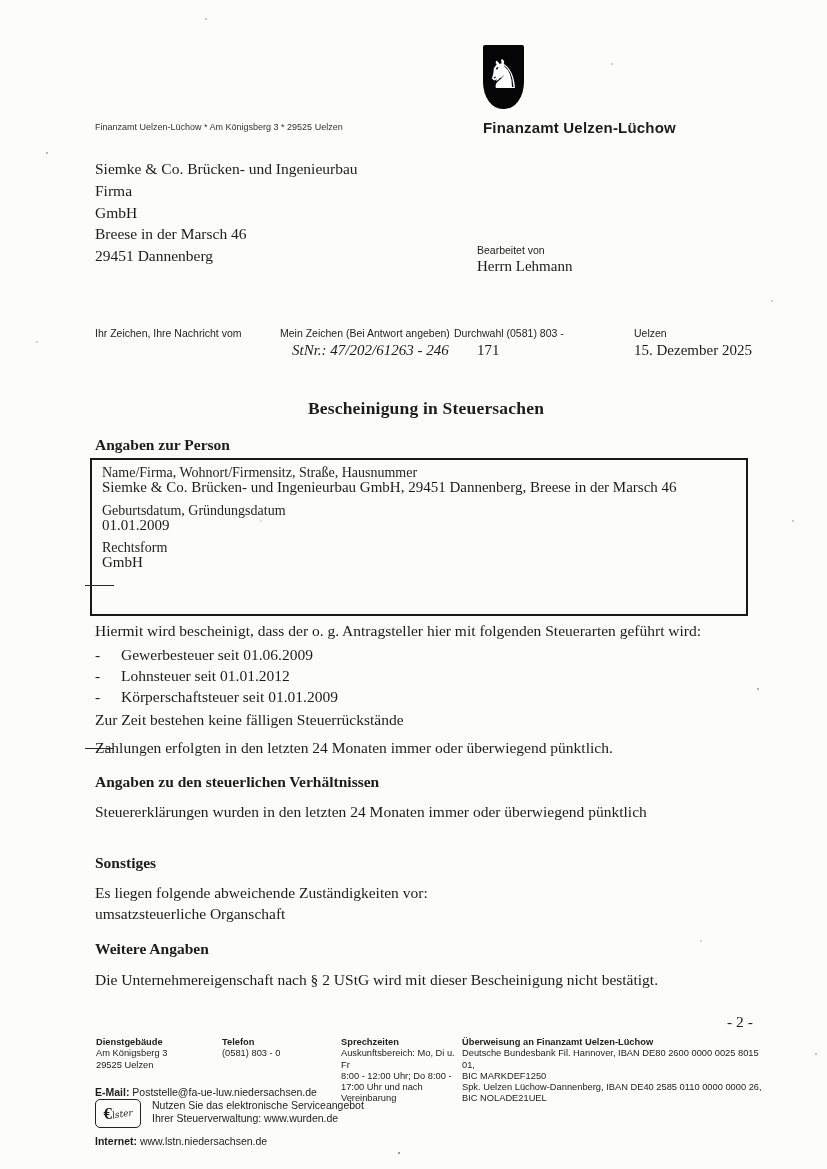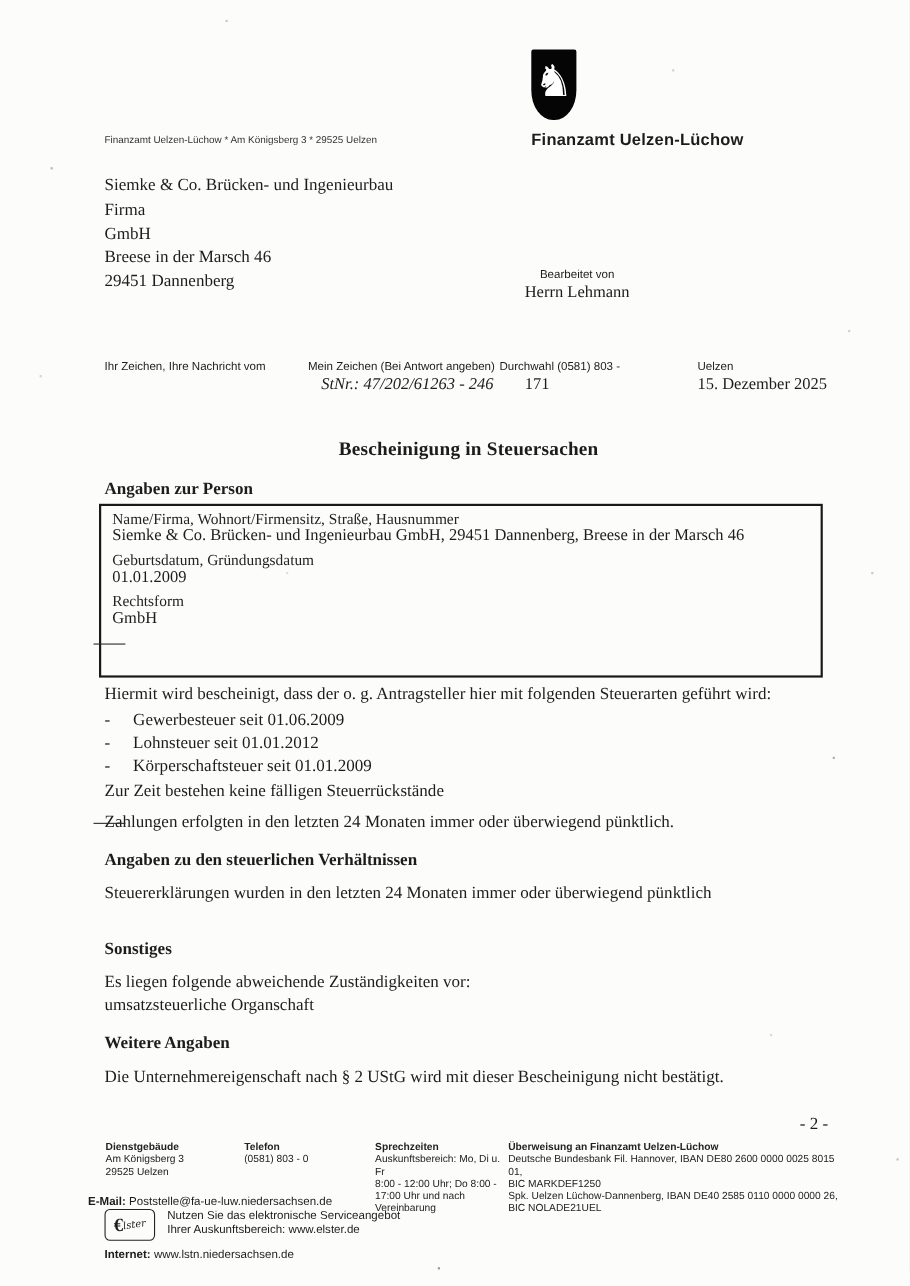--- a/index.html
+++ b/index.html
@@ -28,21 +28,21 @@
     color:#fff;font-size:40px;line-height:1;
     font-family:"DejaVu Sans", sans-serif;
     transform:translateY(-3px);
   }
   .office-name{left:483px;top:119px;font-size:15px;letter-spacing:.2px;}
   .sender-line{left:95px;top:122px;font-size:9px;color:#333;}
 
   .recipient{left:95px;top:158px;font-size:15.5px;line-height:21.8px;}
 
   .processor{left:477px;top:244px;}
-  .processor .lab{font-size:10.5px;line-height:13px;text-align:center;}
+  .processor .lab{font-size:10.5px;line-height:13px;}
   .processor .val{font-size:15px;line-height:18px;}
 
   
   .ref-lab{font-size:10.5px;top:327px;}
   .ref-val{font-size:15px;top:342px;}
 
   .doc-title{left:95px;top:398px;width:662px;text-align:center;font-size:17.5px;font-weight:bold;letter-spacing:.2px;}
 
   .sec-head{font-size:15.5px;font-weight:bold;}
 
@@ -58,21 +58,21 @@
   .field .fval{font-size:15px;line-height:19px;}
 
   .bodyline{font-size:15.5px;line-height:21px;width:680px;left:95px;}
   .bullet .dash{display:inline-block;width:26px;}
 
   .pagenum{left:700px;top:1013px;width:80px;text-align:center;font-size:15.5px;}
 
   
   .ft{font-size:9.3px;line-height:11.3px;color:#222;}
   .ft .lab{font-weight:bold;}
-  .email-line{left:80px;top:1086px;font-size:10.5px;text-align:center;}
+  .email-line{left:95px;top:1086px;font-size:10.5px;text-align:center;}
   .elster-box{
     left:95px;top:1099px;width:46px;height:29px;
     border:1.6px solid #222;border-radius:5px;
     display:flex;align-items:center;justify-content:center;
     box-sizing:border-box;
   }
   .elster-box .euro{font-size:17px;font-weight:bold;line-height:1;}
   .elster-box .scr{font-family:"DejaVu Serif", serif;font-style:italic;font-size:9px;transform:rotate(-8deg);}
   .elster-text{left:152px;top:1099px;font-size:10.5px;line-height:12.5px;}
   .internet-line{left:95px;top:1135px;font-size:10.5px;}
@@ -194,21 +194,21 @@
     <span class="b">E-Mail:</span>
     <span>Poststelle@fa-ue-luw.niedersachsen.de</span>
   </div>
 
   <div class="abs elster-box">
     <span class="euro">€</span>
     <span class="scr">lster</span>
   </div>
   <div class="abs elster-text sans">
     <div>Nutzen Sie das elektronische Serviceangebot</div>
-    <div>Ihrer Auskunftsbereich: www.elster.de</div>
+    <div>Ihrer Steuerverwaltung: www.wurden.de</div>
   </div>
 
   <div class="abs internet-line sans">
     <span class="b">Internet:</span>
     <span>www.lstn.niedersachsen.de</span>
   </div>
 
   <div class="abs foldmark" style="top:585px;"></div>
   <div class="abs foldmark" style="top:748px;"></div>
 

